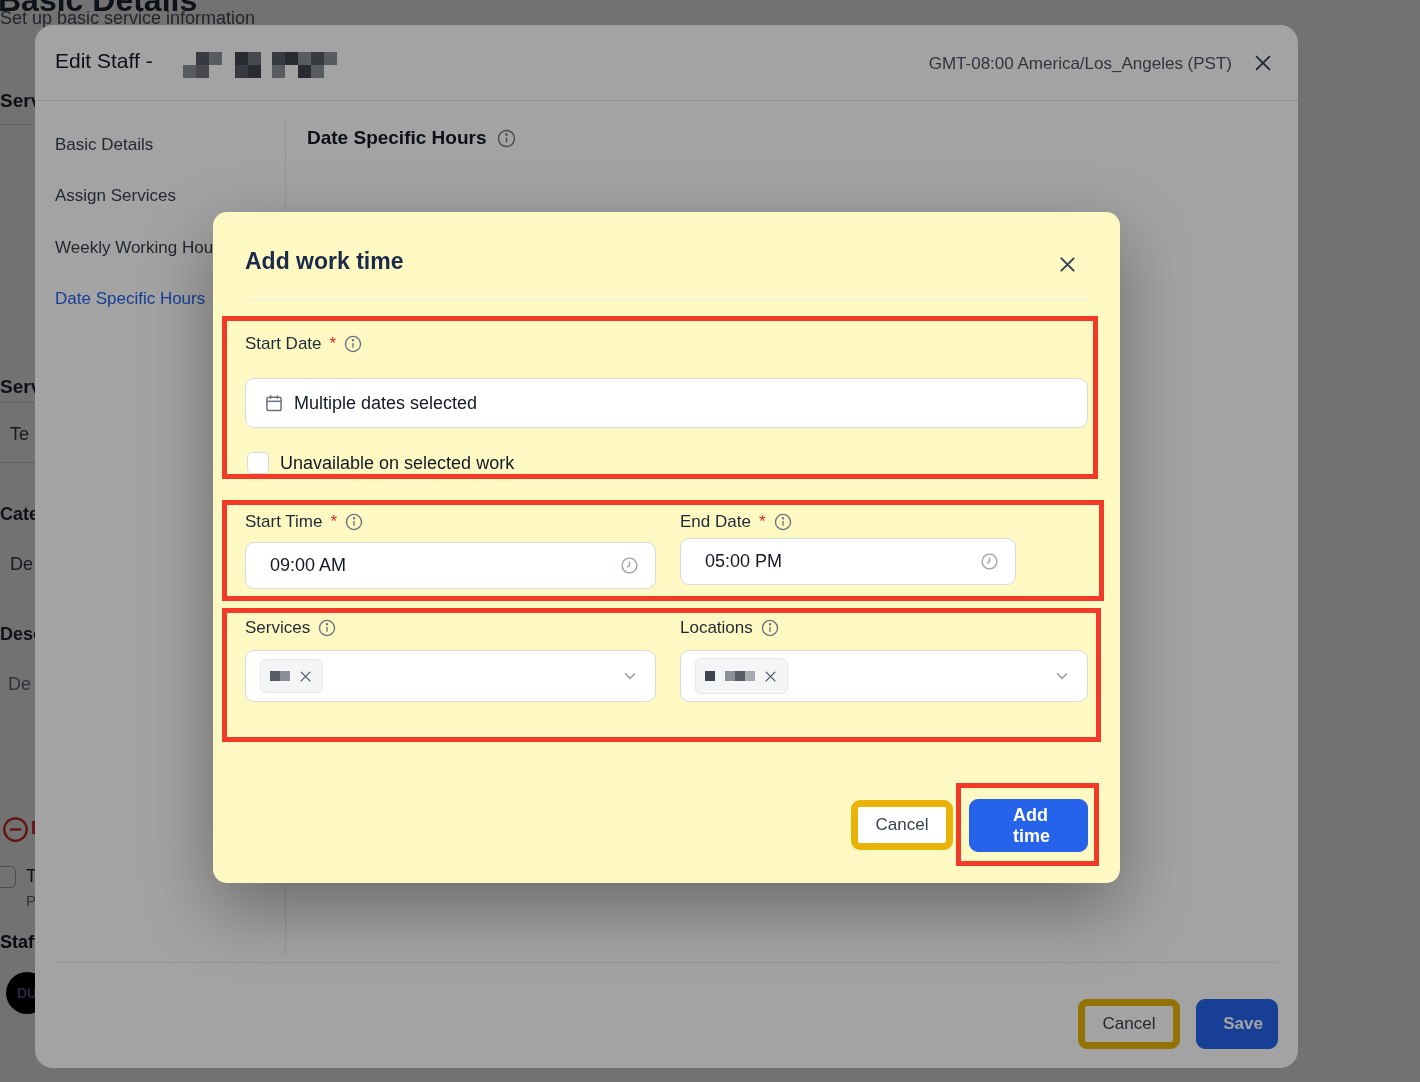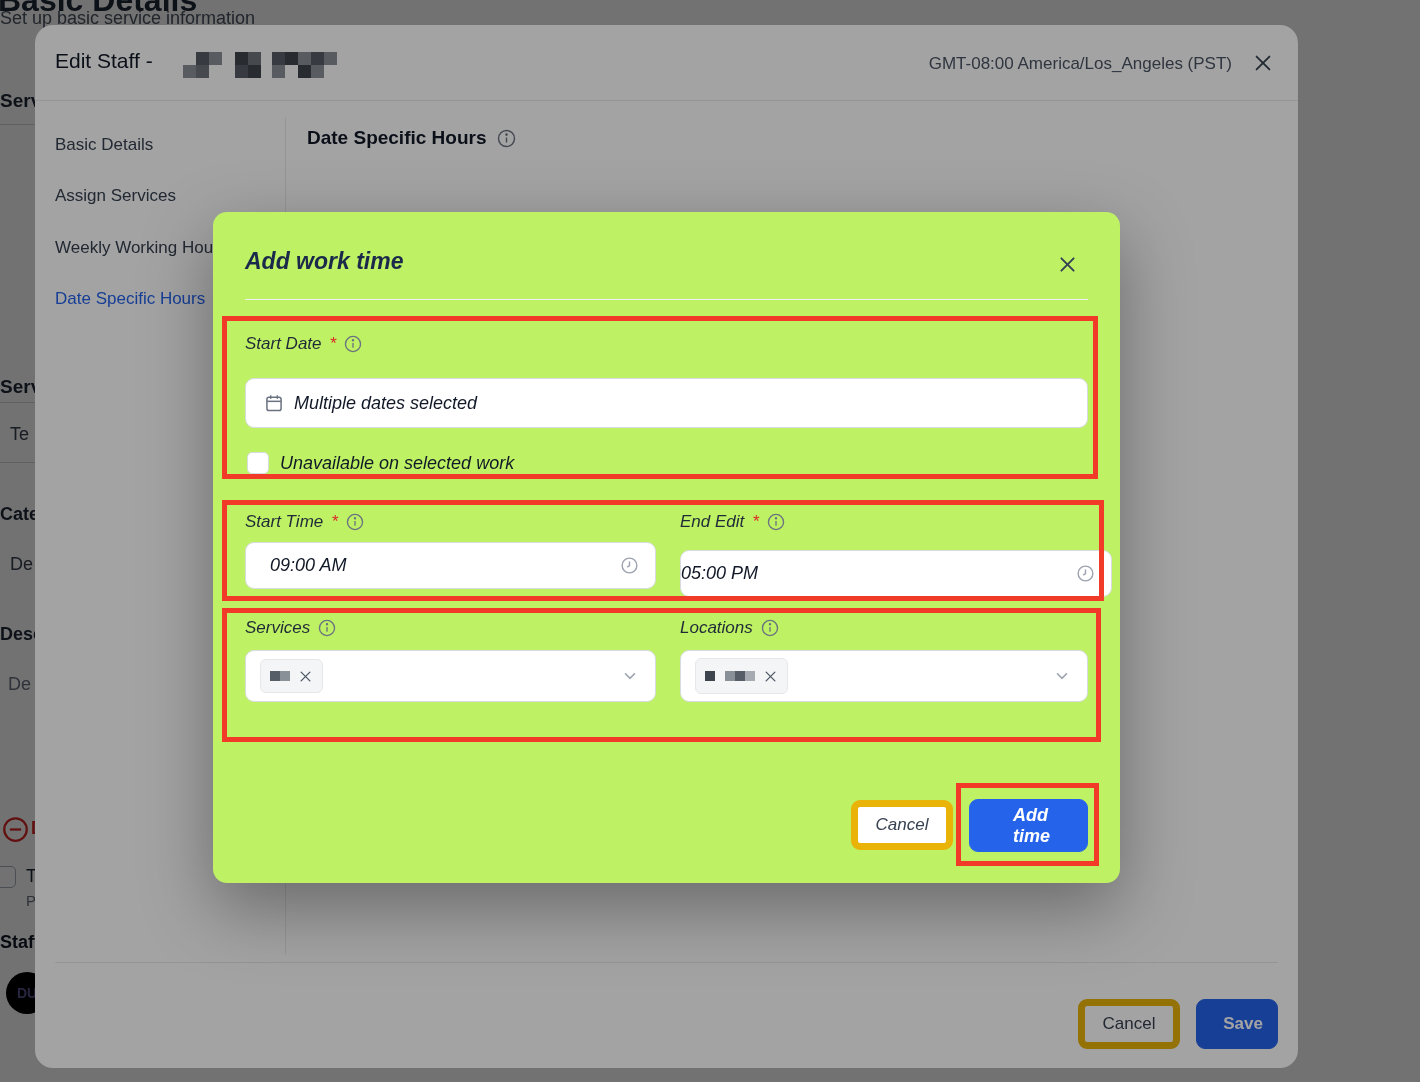--- a/index.html
+++ b/index.html
@@ -37,22 +37,22 @@
                         display:flex; align-items:center; gap:10px; }
   .ms-footer-line { position:absolute; left:20px; right:20px; top:937px; height:1px; background:#e8eaed; }
   .btn { display:flex; align-items:center; justify-content:center; border-radius:9px; cursor:pointer;
          font-size:17px; font-family:"Liberation Sans", sans-serif; }
   .btn-secondary { background:#fff; border:7px solid #eab308; color:#374151; }
   .btn-primary { background:#2563eb; border:1px solid #2563eb; color:#fff; font-weight:600; }
   .ms-cancel { position:absolute; left:1043px; top:974px; width:102px; height:50px; }
   .ms-save   { position:absolute; left:1161px; top:974px; width:82px;  height:50px;padding-left:12px; }
 
   
-  .modal-add { position:absolute; left:213px; top:212px; width:907px; height:671px; background:#bef264;
-               border-radius:14px; z-index:40; box-shadow:0 25px 70px rgba(0,0,0,0.35);font-style:italic; }
+  .modal-add { position:absolute; left:213px; top:212px; width:907px; height:671px; background:#fef9c3;
+               border-radius:14px; z-index:40; box-shadow:0 25px 70px rgba(0,0,0,0.35); }
   .ma-title { position:absolute; left:32px; top:36px; font-size:23px; font-weight:600; color:#1b2a4a; }
   .ma-close { position:absolute; right:42px; top:42px; width:21px; height:21px; color:#334155; cursor:pointer; }
   .ma-divider { position:absolute; left:32px; right:32px; top:87px; height:1px; background:#eceef1; }
   .field-label { position:absolute; display:flex; align-items:center; gap:8px;
                  font-size:17px; color:#1f2937; }
   .req { color:#dc2626; font-size:17px; }
   .info-icon { color:#6b7280; display:inline-flex; cursor:pointer; }
   .input-box { position:absolute; border:1px solid #d7dade; border-radius:9px; background:#fff;
                display:flex; align-items:center; cursor:pointer; }
   .input-text { font-size:18px; color:#111827; white-space:nowrap; }
@@ -228,40 +228,40 @@
       <span class="req">*</span>
       <span class="info-icon">
         <svg width="18" height="18" viewBox="0 0 20 20" fill="none" stroke="currentColor" stroke-width="1.5">
           <circle cx="10" cy="10" r="8.4"></circle>
             <line x1="10" y1="9" x2="10" y2="14.2"></line>
           <circle cx="10" cy="5.9" r="0.6" fill="currentColor"></circle>
         </svg>
       </span>
     </div>
     <div class="field-label" style="left:467px; top:300px;">
-      <span>End Edit</span>
+      <span>End Date</span>
       <span class="req">*</span>
       <span class="info-icon">
         <svg width="18" height="18" viewBox="0 0 20 20" fill="none" stroke="currentColor" stroke-width="1.5">
           <circle cx="10" cy="10" r="8.4"></circle>
             <line x1="10" y1="9" x2="10" y2="14.2"></line>
           <circle cx="10" cy="5.9" r="0.6" fill="currentColor"></circle>
         </svg>
       </span>
     </div>
     <div class="input-box" style="left:32px; top:330px; width:411px; height:47px; padding-left:24px;">
       <span class="input-text">09:00 AM</span>
       <span class="icon-right">
         <svg width="19" height="19" viewBox="0 0 24 24" fill="none" stroke="currentColor" stroke-width="1.8">
           <circle cx="12" cy="12" r="9.3"></circle>
             <polyline points="12 7 12 12 9 14"></polyline>
         </svg>
       </span>
     </div>
-    <div class="input-box" style="left:467px; top:338px; width:432px; height:47px; ">
+    <div class="input-box" style="left:467px; top:326px; width:336px; height:47px; padding-left:24px;">
       <span class="input-text">05:00 PM</span>
       <span class="icon-right">
         <svg width="19" height="19" viewBox="0 0 24 24" fill="none" stroke="currentColor" stroke-width="1.8">
           <circle cx="12" cy="12" r="9.3"></circle>
             <polyline points="12 7 12 12 9 14"></polyline>
         </svg>
       </span>
     </div>
 
     <div class="field-label" style="left:32px; top:406px;">

